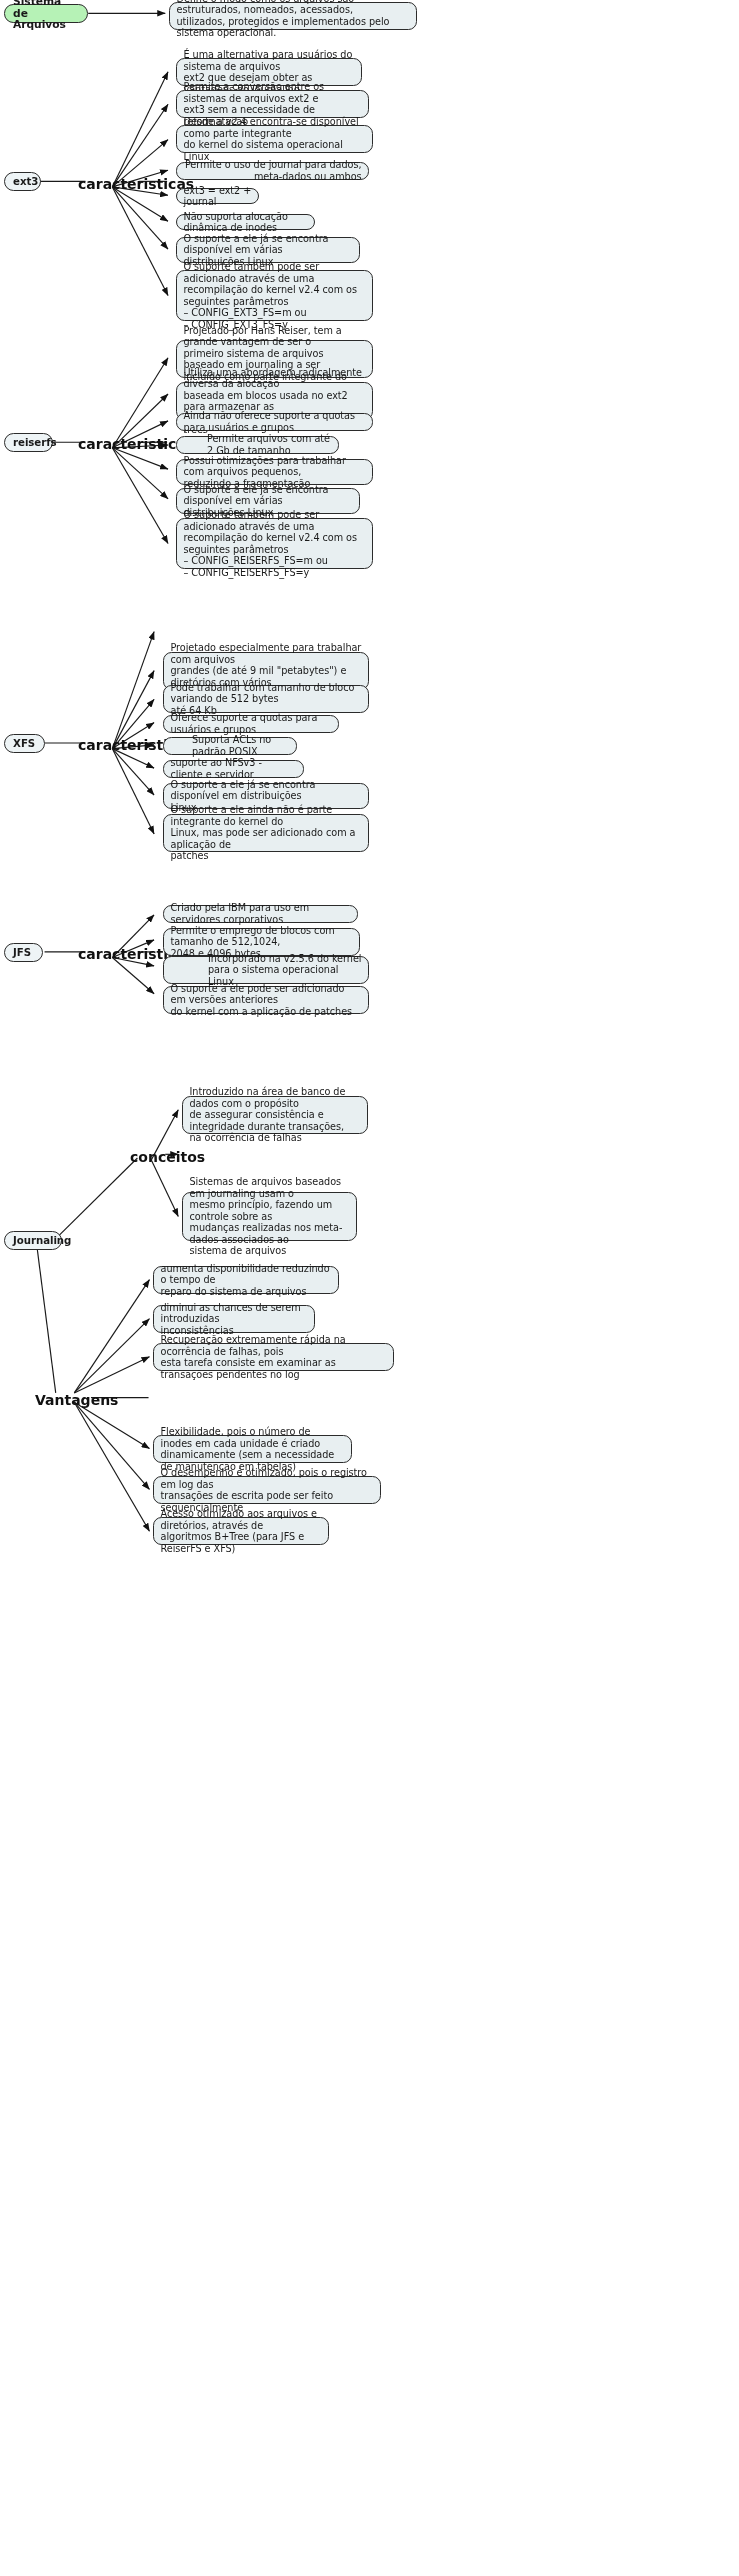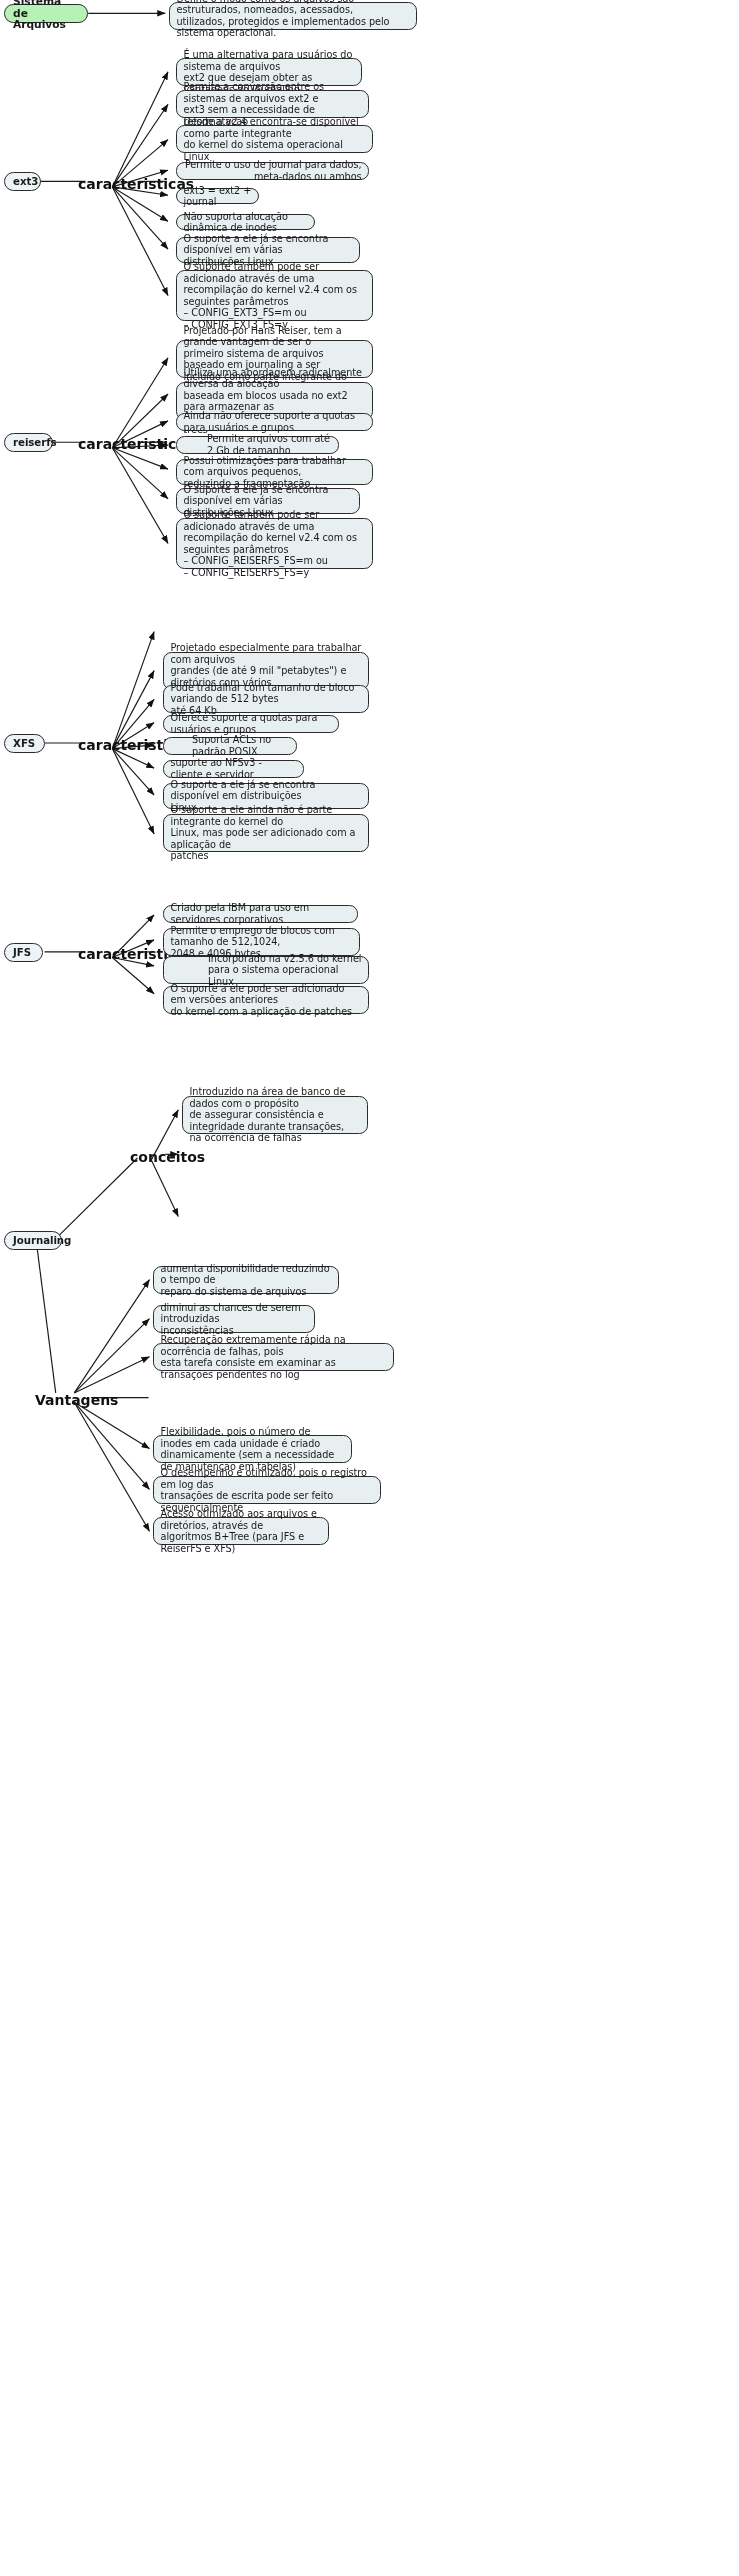--- a/index.html
+++ b/index.html
@@ -281,20 +281,26 @@
     <span class="leaf-text">Journaling</span>
   </div>
   <div class="label" style="left:130px; top:1149px;">conceitos</div>
   <div class="label" style="left:35px; top:1392px;">Vantagens</div>
 
   <div class="node" style="left:182px; top:1096px; width:186px; height:38px;">
     <span class="leaf-text">Introduzido na área de banco de dados com o propósito
 de assegurar consistência e integridade durante transações,
 na ocorrência de falhas</span>
   </div>
+  <div class="node" style="left:182px; top:1192px; width:175px; height:49px;">
+    <span class="leaf-text">Sistemas de arquivos baseados em journaling usam o
+mesmo princípio, fazendo um controle sobre as
+mudanças realizadas nos meta-dados associados ao
+sistema de arquivos</span>
+  </div>
 
   <div class="node" style="left:153px; top:1266px; width:186px; height:28px;">
     <span class="leaf-text">aumenta disponibilidade reduzindo o tempo de
 reparo do sistema de arquivos</span>
   </div>
   <div class="node" style="left:153px; top:1305px; width:162px; height:28px;">
     <span class="leaf-text">diminui as chances de serem introduzidas
 inconsistências</span>
   </div>
   <div class="node" style="left:153px; top:1343px; width:241px; height:28px;">

